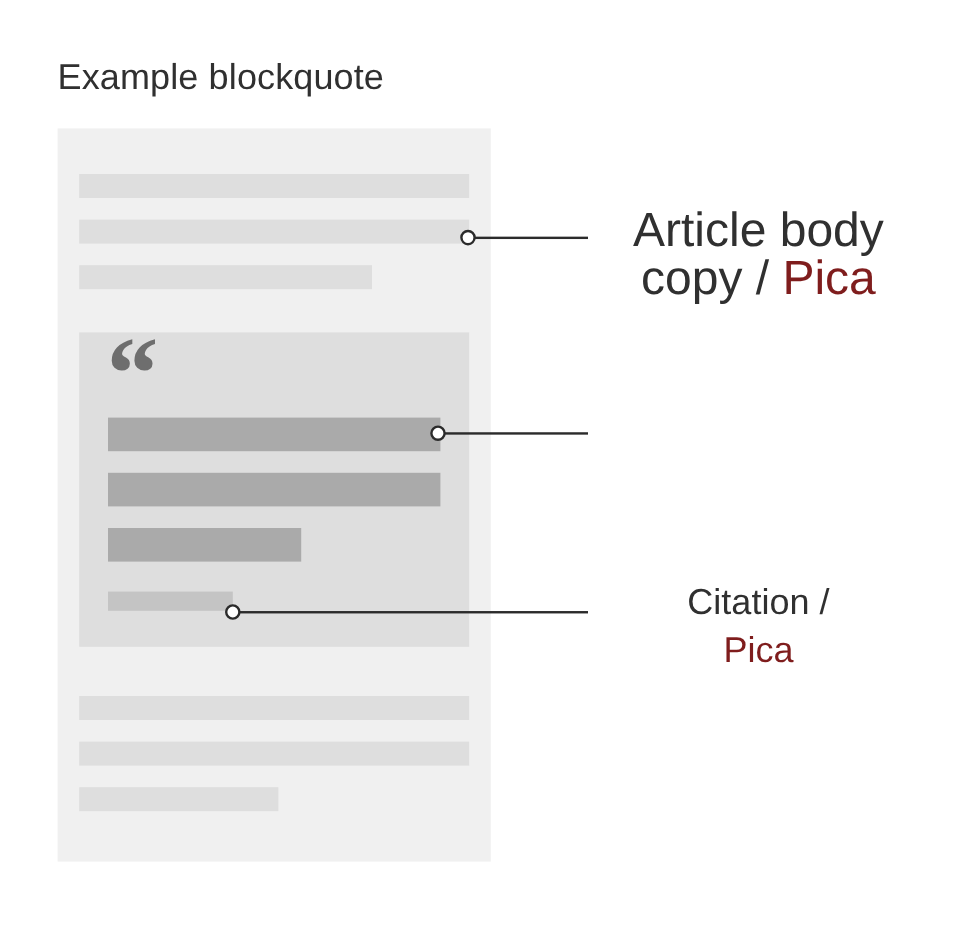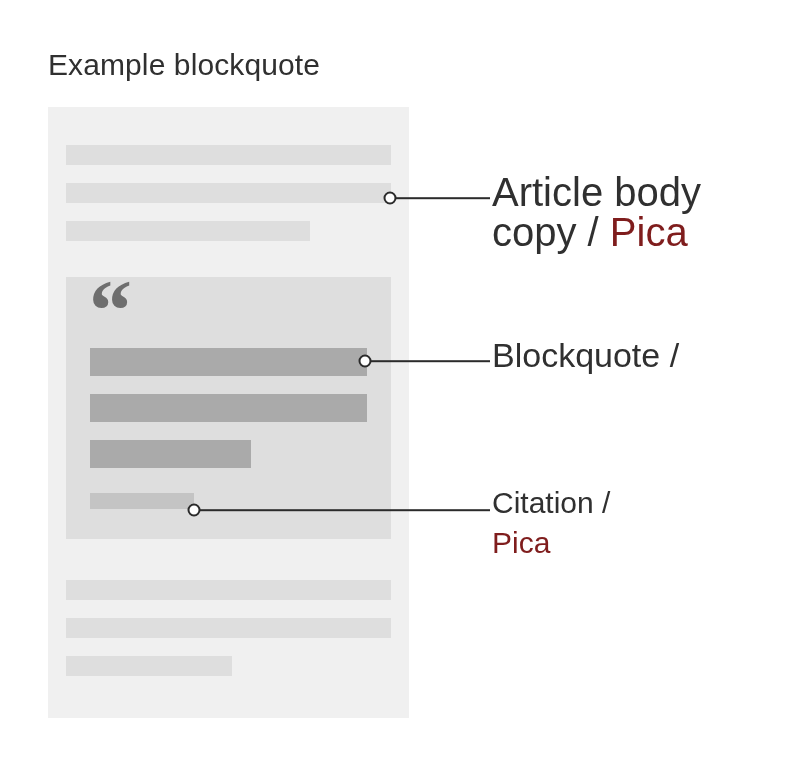--- a/index.html
+++ b/index.html
@@ -12,20 +12,21 @@
     font-family: "Liberation Sans", sans-serif;
     -webkit-font-smoothing: antialiased;
   }
 
   #stage {
     position: relative;
     width: 800px;
     height: 774px;
     background: #ffffff;
     overflow: hidden;
+    text-align: center;
   }
 
   
   .page-title {
     position: absolute;
     left: 48px;
     top: 46px;
     font-size: 30px;
     line-height: 38px;
     font-weight: 400;
@@ -209,21 +210,21 @@
     <div class="rule"></div>
     <div class="dot"></div>
   </div>
 
   <div class="callout callout-body">
     <span>Article body</span><br>
     <span>copy / </span><span class="accent">Pica</span>
   </div>
 
   <div class="callout callout-quote">
-    <span>Blockquote /</span><br>
+    <br>
   </div>
 
   <div class="callout callout-citation">
     <span>Citation /</span><br>
     <span class="accent">Pica</span>
   </div>
 
 </div>
 
 </body></html>

